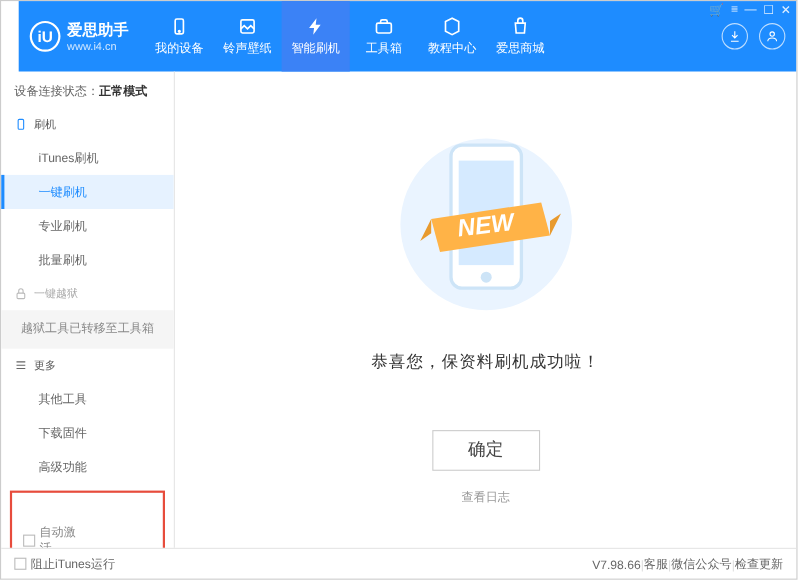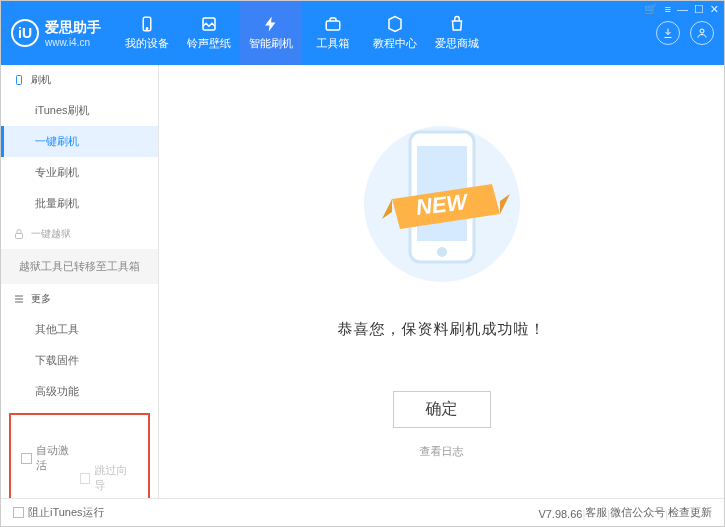--- a/index.html
+++ b/index.html
@@ -1,17 +1,17 @@
 <!DOCTYPE html>
 <html><head>
 <meta charset="utf-8">
 <style>
 * { margin: 0; padding: 0; box-sizing: border-box; }
 body { font-family: "Microsoft YaHei", sans-serif; font-size: 12px; background: #fff; width: 725px; height: 527px; overflow: hidden; border: 1px solid #ccc; }
-.header { background: #1e8cff; height: 64px; display: flex; align-items: center; padding: 0 10px; color: #fff; }
+.header { background: #1e8cff; height: 64px; display: flex; align-items: center; padding: 0 10px; color: #fff; margin-left: 16px; }
 .logo-area { display: flex; align-items: center; margin-right: 15px; }
 .logo-circle { width: 28px; height: 28px; border: 2px solid #fff; border-radius: 50%; display: flex; align-items: center; justify-content: center; font-weight: bold; font-size: 14px; margin-right: 6px; }
 .logo-text { font-size: 14px; font-weight: bold; }
 .logo-sub { font-size: 10px; opacity: 0.8; }
 .nav { display: flex; height: 100%; }
 .nav-item { width: 62px; display: flex; flex-direction: column; align-items: center; justify-content: center; gap: 3px; cursor: pointer; font-size: 11px; }
 .nav-item.active { background: #3b82f6; }
 .nav-icon { width: 18px; height: 18px; }
 .header-right { margin-left: auto; display: flex; align-items: center; gap: 10px; }
 .win-controls { position: absolute; top: 3px; right: 6px; display: flex; gap: 6px; color: #fff; font-size: 11px; }
@@ -109,20 +109,23 @@
       <svg width="12" height="12" viewBox="0 0 24 24" fill="none" stroke="#fff" stroke-width="2">
           <circle cx="12" cy="8" r="4"></circle>
           <path d="M4 21c0-4 4-6 8-6s8 2 8 6"></path>
         </svg>
     </div>
   </div>
 </div>
 
 <div class="content">
   <div class="sidebar">
+    <div class="conn-status">
+      <span>设备连接状态：</span><b>正常模式</b>
+    </div>
     <div class="side-section">
       <svg width="12" height="12" viewBox="0 0 24 24" fill="none" stroke="#1e8cff" stroke-width="2">
           <rect x="7" y="3" width="10" height="18" rx="2"></rect>
         </svg>
       <span>刷机</span>
     </div>
     <div class="side-item">iTunes刷机</div>
     <div class="side-item active">一键刷机</div>
     <div class="side-item">专业刷机</div>
     <div class="side-item">批量刷机</div>

